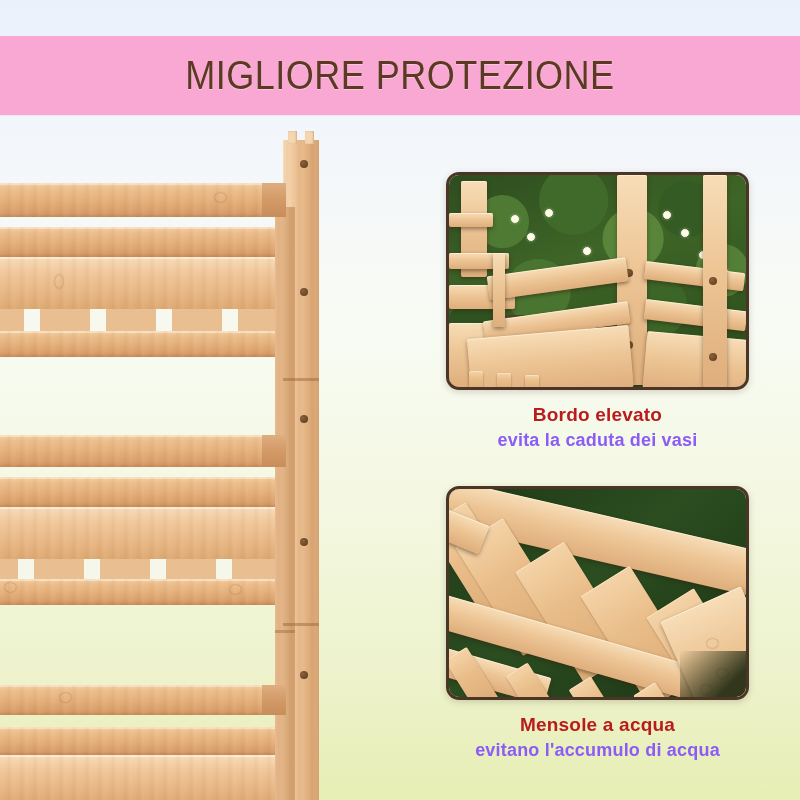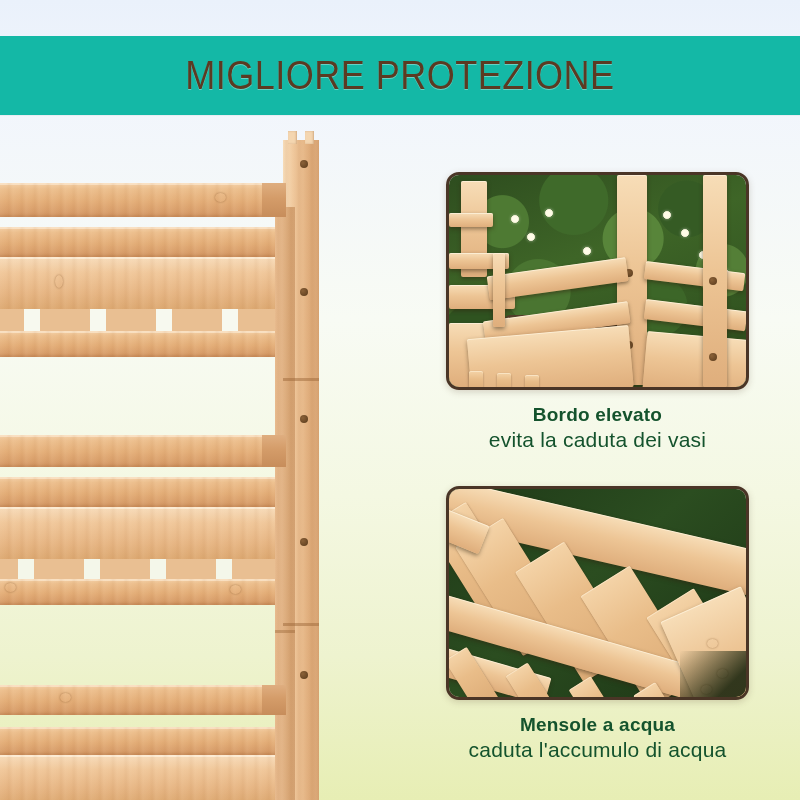--- a/index.html
+++ b/index.html
@@ -6,21 +6,21 @@
   html,body { width:800px; height:800px; overflow:hidden; }
   body {
     font-family:"Liberation Sans", sans-serif;
     background:linear-gradient(180deg,#eaf1fb 0%, #f2f6fc 14%, #f8fbf4 40%, #f4f8e2 62%, #eef3cf 82%, #e7eeb4 100%);
     position:relative;
   }
 
   
   #header-banner{
     position:absolute; left:0; top:36px; width:800px; height:79px;
-    background:#14b8a6;
+    background:#f9a8d4;
     display:flex; align-items:center; justify-content:center;
     box-shadow:0 1px 0 rgba(0,0,0,.04);
   }
   #header-title{
     color:#5b3a22;
     font-size:41px;
     letter-spacing:.5px;
     font-weight:400;
     transform:scaleX(.88);
     transform-origin:center;
@@ -135,25 +135,25 @@
   .beam{
     position:absolute;
     background:linear-gradient(180deg,#f7ddb7 0%,#edc595 45%,#dfae7c 100%);
     box-shadow:0 2px 4px rgba(50,35,15,.5), inset 0 1px 0 rgba(255,248,232,.6);
     border-radius:2px;
   }
 
   
   .caption{ position:absolute; width:800px; left:0; text-align:center; }
   .cap-title{
-    color:#14532d; font-size:19px; font-weight:bold; letter-spacing:.2px;
+    color:#b91c1c; font-size:19px; font-weight:bold; letter-spacing:.2px;
     line-height:25px;
   }
   .cap-sub{
-    color:#14532d; font-size:21px; font-weight:400; letter-spacing:.2px;
+    color:#8b5cf6; font-size:18px; font-weight:700; letter-spacing:.2px;
     line-height:26px;
   }
   #caption-top{ left:446px; width:303px; top:402px; }
   #caption-bottom{ left:446px; width:303px; top:712px; }
 </style>
 </head>
 <body>
 
 <div id="header-banner">
   <div id="header-title">MIGLIORE PROTEZIONE</div>
@@ -332,14 +332,14 @@
     <div class="knot" style="left:268px; top:180px;"></div>
     <div class="knot" style="left:252px; top:196px;"></div>
 
     <div style="position:absolute; right:-4px; bottom:-4px; width:70px; height:50px;
                 background:linear-gradient(135deg, rgba(20,35,12,0) 0%, rgba(18,32,10,.85) 70%);"></div>
   </div>
 </div>
 
 <div class="caption" id="caption-bottom">
   <div class="cap-title">Mensole a acqua</div>
-  <div class="cap-sub">caduta l'accumulo di acqua</div>
+  <div class="cap-sub">evitano l'accumulo di acqua</div>
 </div>
 
 </body></html>

